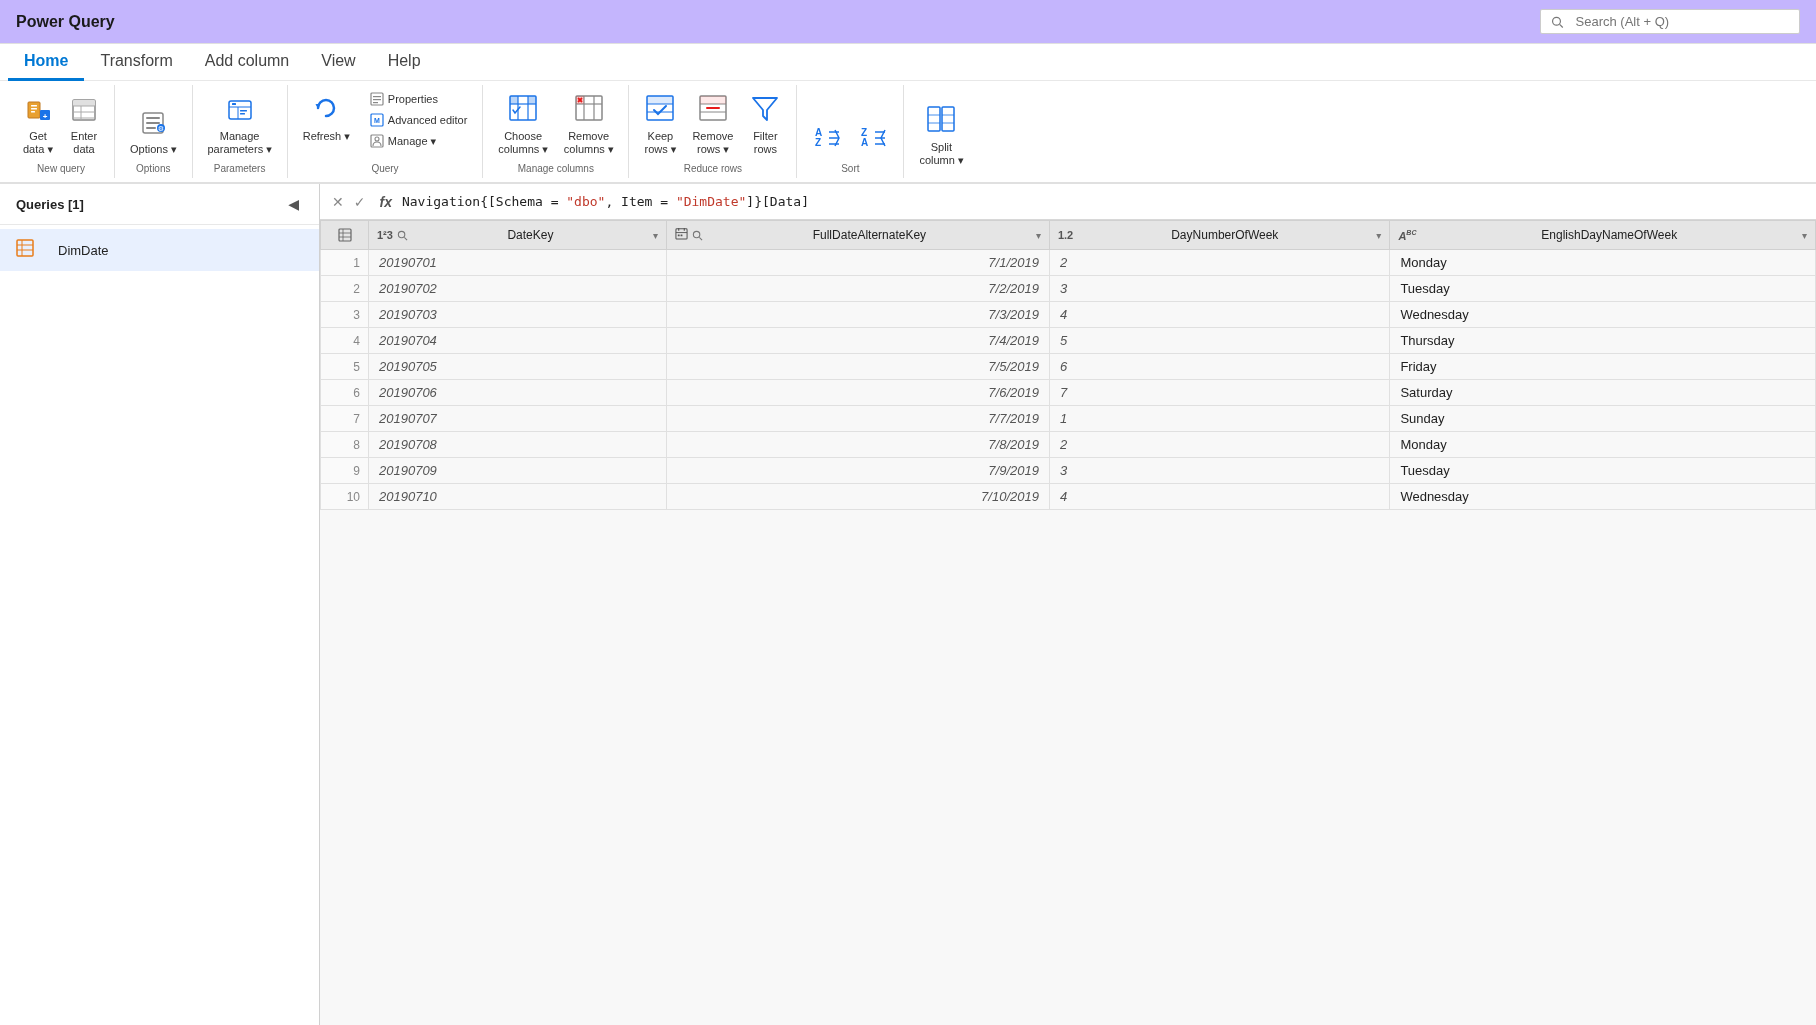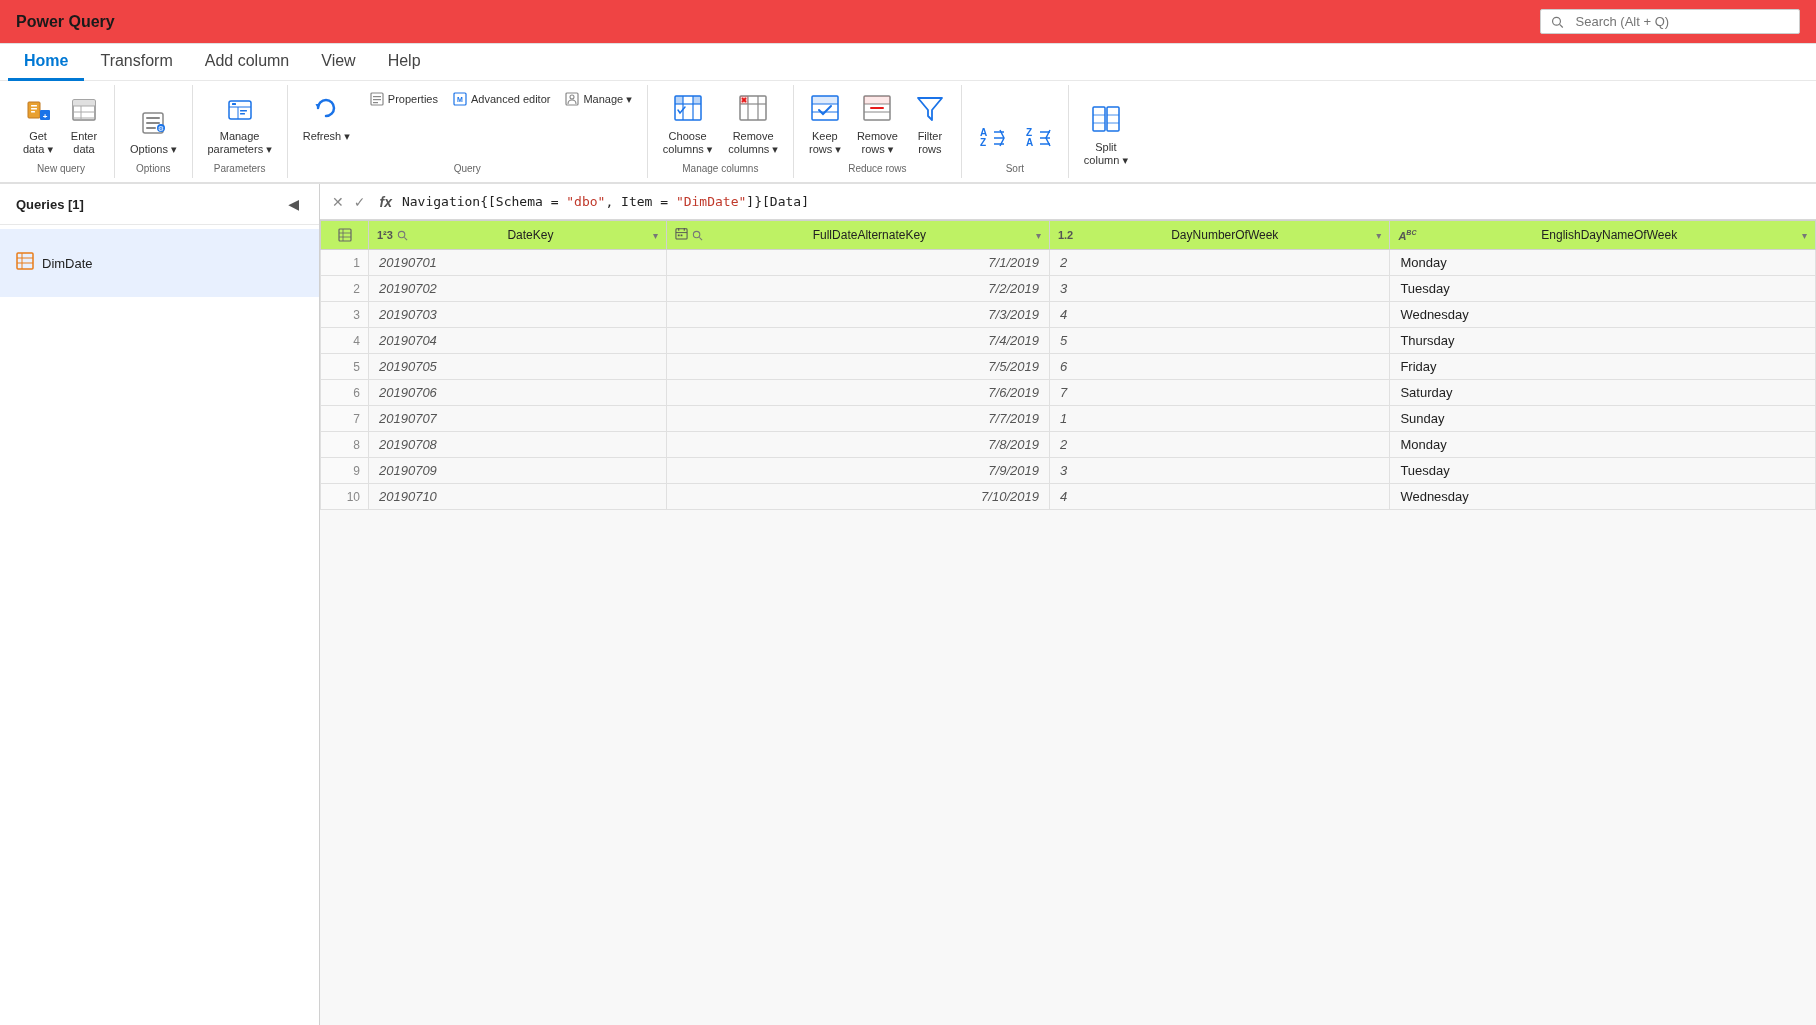--- a/index.html
+++ b/index.html
@@ -1,21 +1,21 @@
 <!DOCTYPE html>
 <html><head>
   <meta charset="utf-8">
   <style>
     * { box-sizing: border-box; margin: 0; padding: 0; }
     body { font-family: 'Segoe UI', Arial, sans-serif; font-size: 13px; background: #f3f3f3; color: #222; overflow: hidden; }
 
     
     .title-bar {
       display: flex; align-items: center; justify-content: space-between;
-      background: #ef4444; padding: 6px 16px; border-bottom: 1px solid #e0e0e0;
+      background: #c4b5fd; padding: 6px 16px; border-bottom: 1px solid #e0e0e0;
       height: 44px;
     }
     .title-bar-left { font-size: 16px; font-weight: 600; color: #1a1a1a; }
     .search-box {
       display: flex; align-items: center; border: 1px solid #ccc; border-radius: 2px;
       padding: 4px 10px; background: #fff; width: 260px; gap: 12px;
     }
     .search-box input { border: none; outline: none; font-size: 13px; width: 100%; }
 
     
@@ -39,21 +39,21 @@
     .ribbon-btn {
       display: flex; flex-direction: column; align-items: center; justify-content: flex-end;
       padding: 4px 6px; cursor: pointer; border-radius: 3px; min-width: 44px;
       font-size: 11px; color: #333; text-align: center; gap: 2px;
       border: 1px solid transparent; background: none;
     }
     .ribbon-btn .icon { font-size: 22px; line-height: 1; }
     .ribbon-btn .btn-label { font-size: 11px; white-space: nowrap; line-height: 1.2; }
 
     
-    .ribbon-group-vert { display: flex; gap: 1px; }
+    .ribbon-group-vert { display: flex; flex-direction: column; gap: 1px; }
     .ribbon-btn-sm {
       display: flex; align-items: center; gap: 4px; padding: 2px 6px;
       cursor: pointer; border-radius: 2px; font-size: 11px; color: #333;
       border: 1px solid transparent; background: none; white-space: nowrap;
     }
 
     
     .main { display: flex; height: calc(100vh - 44px - 108px); }
 
     
@@ -61,21 +61,21 @@
       width: 320px; background: #fff; border-right: 1px solid #d0d0d0;
       display: flex; flex-direction: column;
     }
     .queries-header {
       padding: 10px 16px; font-weight: 600; font-size: 13px;
       display: flex; align-items: center; justify-content: space-between;
       border-bottom: 1px solid #e8e8e8;
     }
     .queries-list { flex: 1; overflow-y: auto; padding: 4px 0; }
     .query-item {
-      display: flex; align-items: center; gap: 8px; padding: 23px 16px;
+      display: flex; align-items: center; gap: 24px; padding: 10px 16px;
       cursor: pointer; font-size: 13px;
     }
     .query-item.selected { background: #e8f0fe; }
     .query-icon { color: #faa; font-size: 16px; }
 
     
     .content-area { flex: 1; display: flex; flex-direction: column; background: #f8f8f8; overflow: hidden; }
 
     
     .formula-bar {
@@ -83,21 +83,21 @@
       border-bottom: 1px solid #d8d8d8; padding: 4px 8px; gap: 6px; height: 36px;
     }
     .formula-bar-btns { display: flex; gap: 2px; }
     .fbar-btn { border: none; background: none; cursor: pointer; font-size: 14px; color: #888; padding: 2px 4px; }
     .fx-label { font-style: italic; font-weight: 600; font-size: 14px; color: #555; padding: 0 4px; }
 
     
     .data-table-container { flex: 1; overflow: auto; }
     .data-table { border-collapse: collapse; width: 100%; }
     .data-table th {
-      background: #bef264; border: 1px solid #d0d0d0; padding: 0; position: sticky; top: 0; z-index: 10;
+      background: #e5e5e5; border: 1px solid #d0d0d0; padding: 0; position: sticky; top: 0; z-index: 10;
     }
     .th-content {
       display: flex; align-items: center; gap: 4px; padding: 6px 8px;
       font-weight: 500; font-size: 12px; white-space: nowrap;
     }
     .th-name { flex: 1; }
     .th-dropdown { font-size: 10px; color: #777; cursor: pointer; }
     .row-num-th { background: #f0f0f0; border: 1px solid #d0d0d0; width: 48px; min-width: 48px; position: sticky; top: 0; }
     .data-table td { border: 1px solid #e0e0e0; padding: 5px 10px; font-size: 13px; }
     .data-table td.row-num { text-align: right; color: #888; background: #fafafa; font-size: 12px; padding: 5px 8px; }

